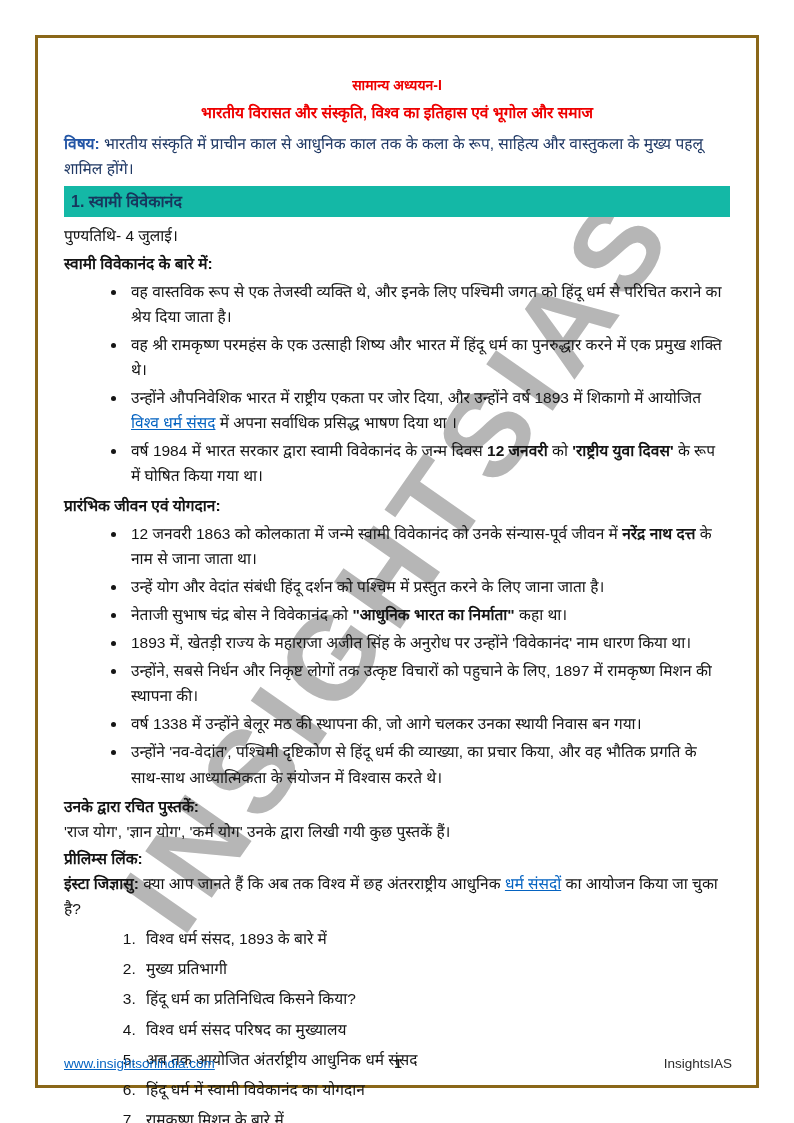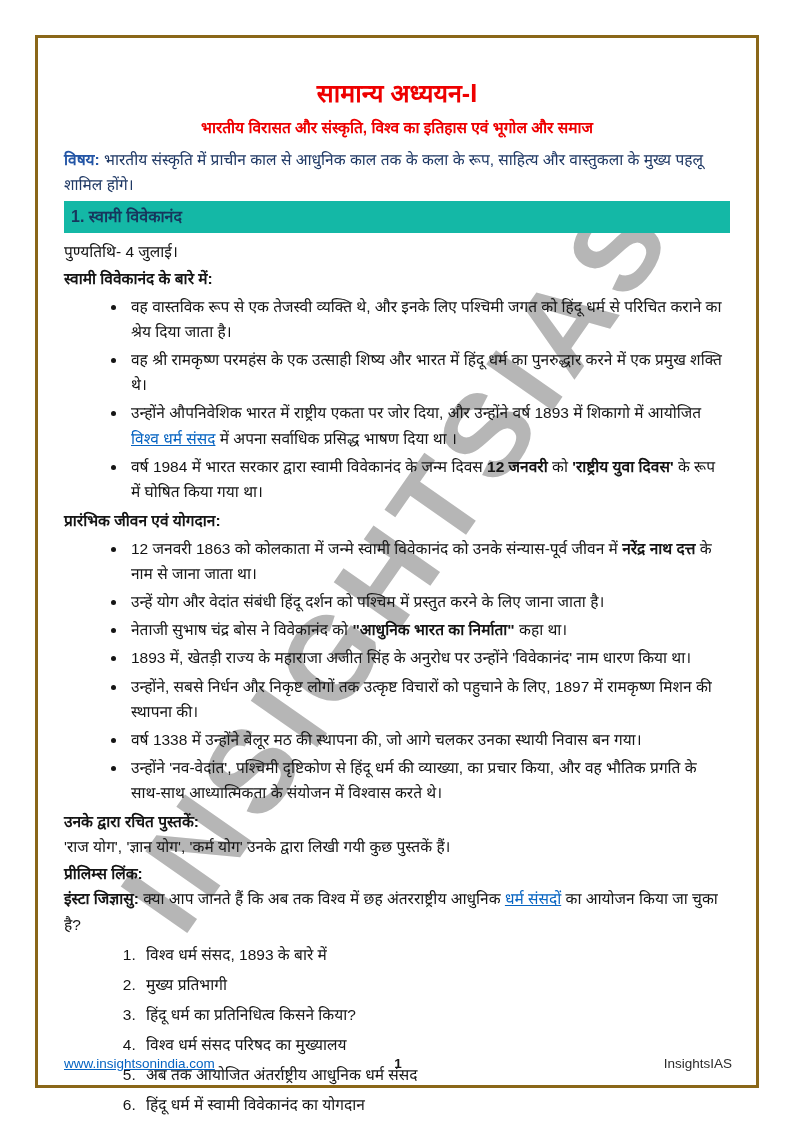--- a/index.html
+++ b/index.html
@@ -17,21 +17,21 @@
     transform:translate(-50%,-50%) rotate(-55deg);
     font-size:118px;font-weight:600;letter-spacing:10px;
     color:#b6b6b6;white-space:nowrap;z-index:0;user-select:none;
   }
   .content{
     position:relative;z-index:1;
     padding:38px 26px 0 26px;
     font-size:15.5px;line-height:1.62;
   }
   .title{
-    text-align:center;color:#ee0000;font-weight:bold;font-size:25px;
+    text-align:center;color:#ee0000;font-weight:bold;font-size:14px;
     margin:0 0 6px 0;line-height:1.4;
   }
   .subtitle{
     text-align:center;color:#ee0000;font-weight:bold;font-size:15.5px;
     margin:0 0 8px 0;line-height:1.4;
   }
   .topic{color:#1f3864;margin:0 0 8px 0;}
   .topic .lbl{color:#2456a6;font-weight:bold;}
   .hl-heading{
     background:#14b8a6;color:#17365d;font-weight:bold;font-size:16px;

